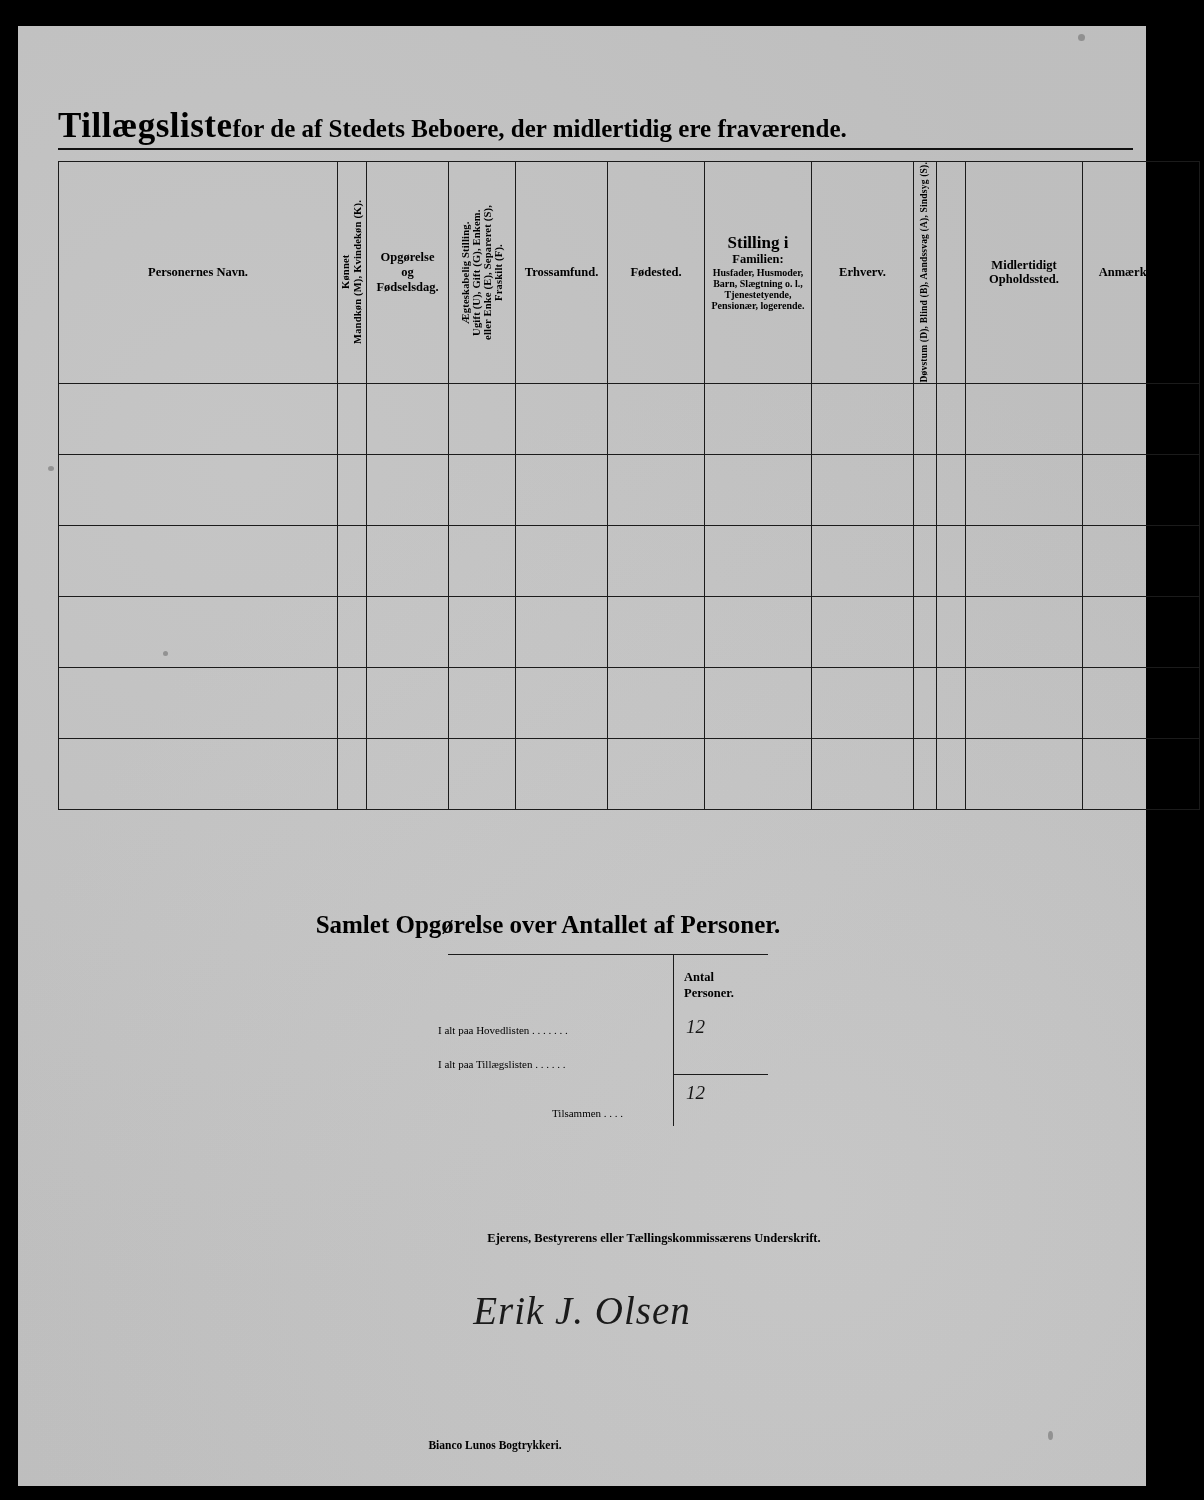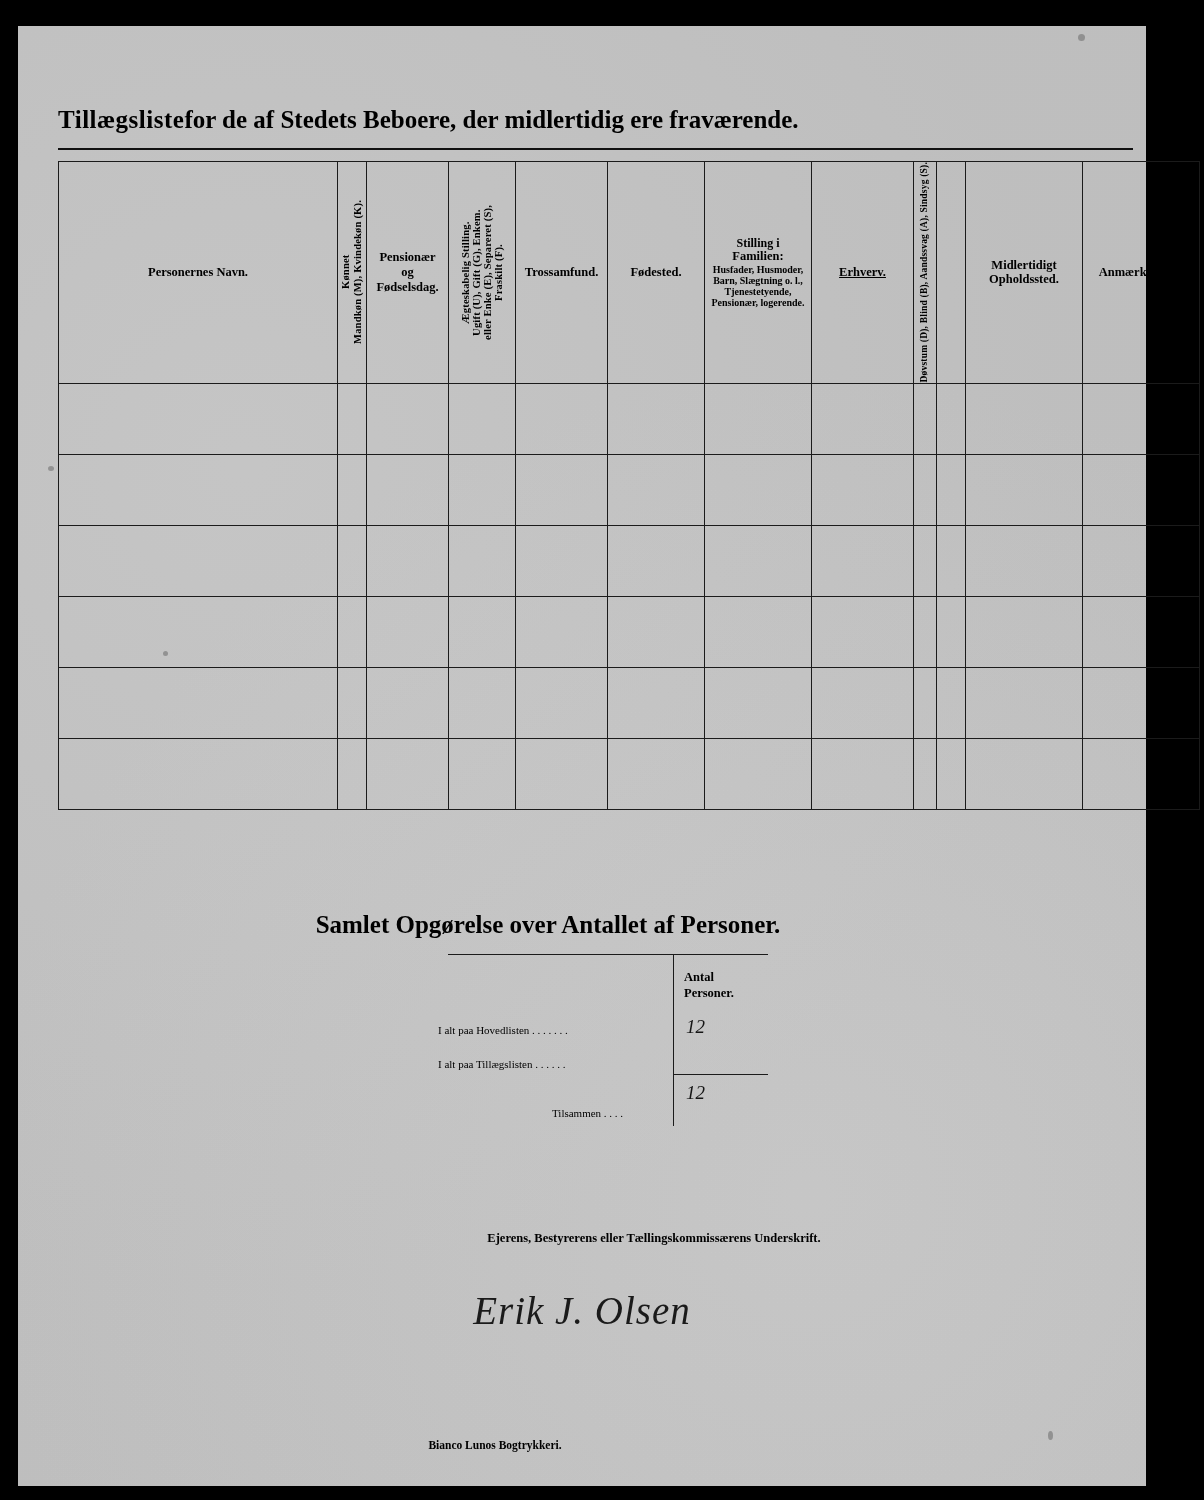--- a/index.html
+++ b/index.html
@@ -35,21 +35,21 @@
   
   .title {
     position: absolute;
     left: 40px;
     top: 80px;
     width: 1060px;
     text-align: left;
     white-space: nowrap;
   }
   .title .big {
-    font-size: 25px;
+    font-size: 35px;
     font-weight: bold;
     letter-spacing: .5px;
     text-align: right;
   }
   .title .rest {
     font-size: 25px;
     font-weight: bold;
   }
   .title-rule {
     position: absolute;
@@ -105,21 +105,21 @@
   .tbl tbody td {
     height: 70px;
   }
   .hdr-name { width: 272px; }
   .c-konnet { width: 28px; }
   .c-fodsel { width: 75px; }
   .c-egte   { width: 66px; }
   .c-tros   { width: 85px; }
   .c-fodested { width: 90px; }
   .c-stilling { width: 100px; }
-  .c-erhverv { width: 95px; text-decoration: underline; }
+  .c-erhverv { width: 95px; }
   .c-dovstum { width: 22px; }
   .c-aande  { width: 22px; }
   .c-midl   { width: 110px; }
   .c-anm    { width: 110px; }
 
   
   .summary-title {
     position: absolute;
     left: 14px;
     top: 885px;
@@ -237,36 +237,36 @@
     <thead>
       <tr>
         <th class="hdr-name">Personernes Navn.</th>
         <th class="c-konnet vert">
           <div class="vert-inner two">
             <span>Kønnet</span><br>
             <span>Mandkøn (M), Kvindekøn (K).</span>
           </div>
         </th>
         <th class="c-fodsel">
-          <span>Pensionær</span><br>
+          <span>Opgørelse</span><br>
           <span>og</span><br>
           <span>Fødselsdag.</span>
         </th>
         <th class="c-egte vert">
           <div class="vert-inner">
             <span>Ægteskabelig Stilling.</span><br>
             <span>Ugift (U), Gift (G), Enkem.</span><br>
             <span>eller Enke (E), Separeret (S),</span><br>
             <span>Fraskilt (F).</span>
           </div>
         </th>
         <th class="c-tros">Trossamfund.</th>
         <th class="c-fodested">Fødested.</th>
         <th class="c-stilling tiny">
-          <b style="font-size:12px">Stilling i</b><br>
+          <b style="font-size:17px">Stilling i</b><br>
           <b style="font-size:12.5px">Familien:</b><br>
           <span>Husfader, Husmoder, Barn, Slægtning o. l., Tjenestetyende, Pensionær, logerende.</span>
         </th>
         <th class="c-erhverv">Erhverv.</th>
         <th class="c-dovstum vert">
           <div class="vert-inner" style="font-size:9.5px">
             <span>Døvstum (D), Blind (B), Aandssvag (A), Sindsyg (S).</span>
           </div>
         </th>
         <th class="c-aande"></th>

